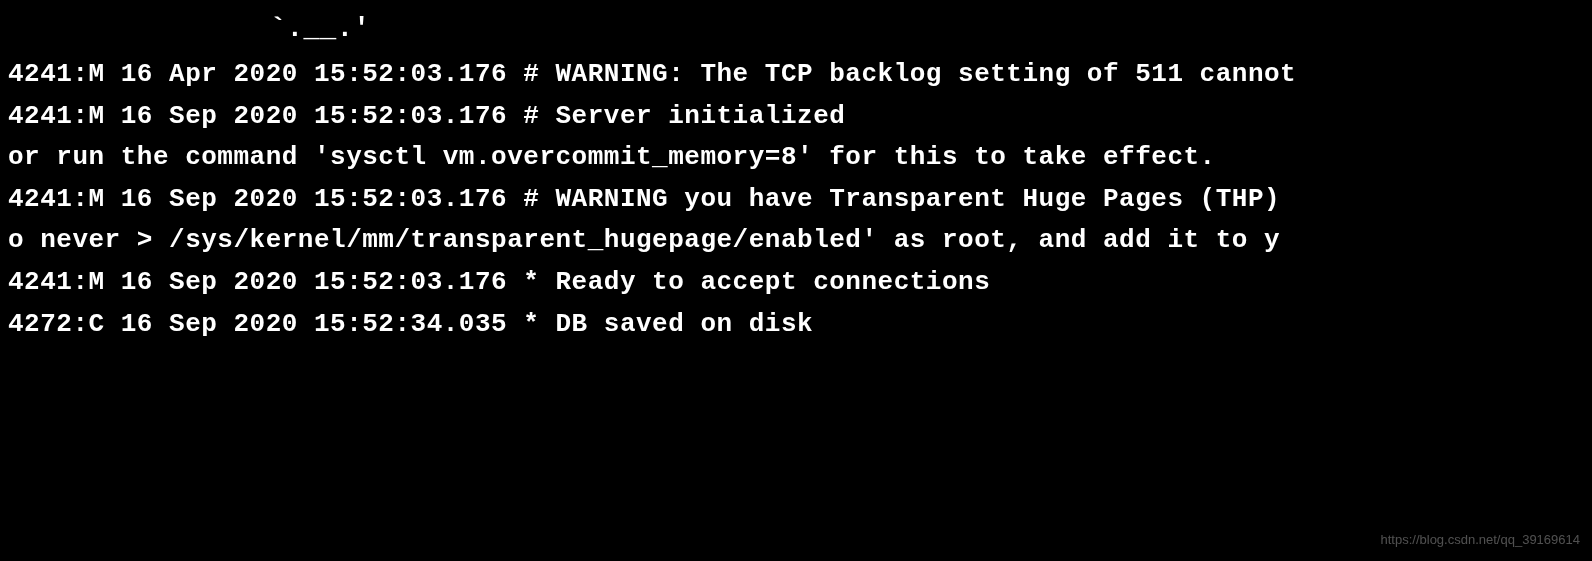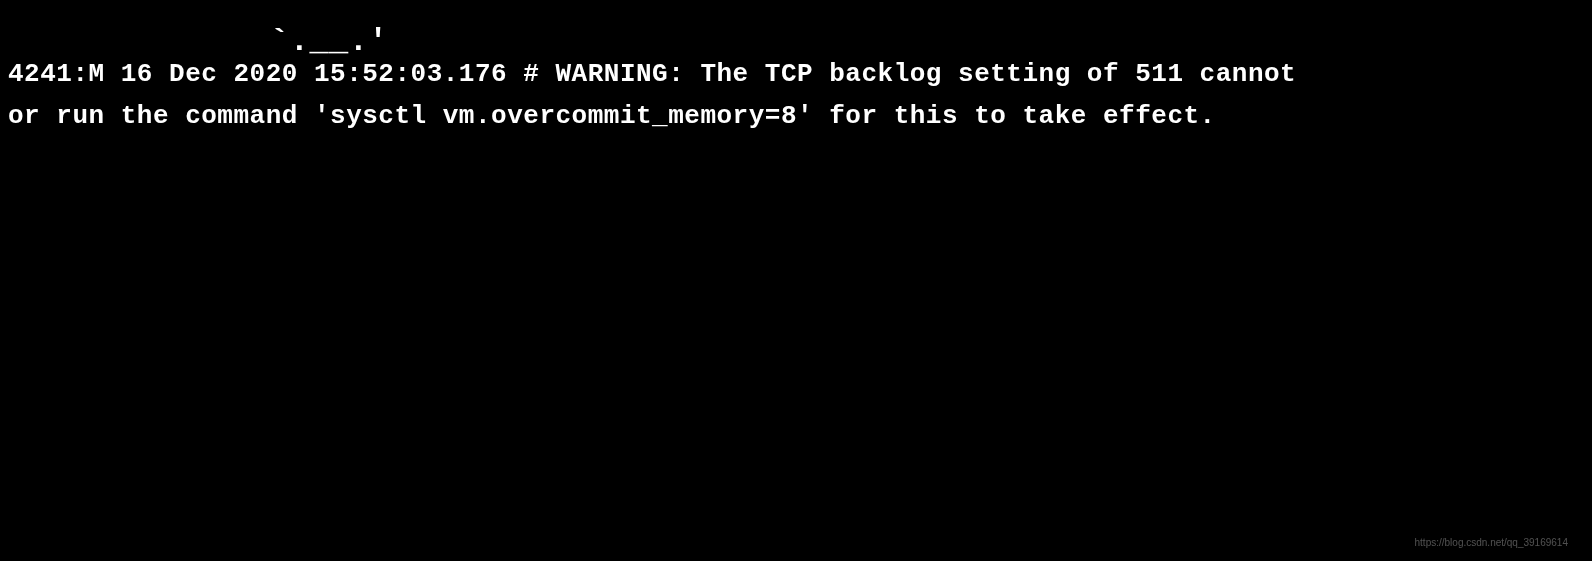--- a/index.html
+++ b/index.html
@@ -16,48 +16,53 @@
       line-height: 1.6;
       padding: 10px 8px;
       width: 1592px;
       height: 561px;
       overflow: hidden;
       white-space: nowrap;
       letter-spacing: 0.5px;
     }
     .top-frag {
       position: absolute;
-      top: 16px;
+      top: 8px;
       left: 270px;
       color: #ffffff;
-      font-size: 32px;
+      font-size: 27px;
       font-weight: bold;
       font-family: Liberation Mono, monospace;
     }
     .terminal {
       margin-top: 44px;
     }
     .line {
       white-space: pre;
     }
     .watermark {
       position: absolute;
-      right: 24px;
+      right: 12px;
       bottom: 10px;
-      font-size: 10px;
+      font-size: 13px;
       color: rgba(200,200,200,0.4);
       font-family: Arial, sans-serif;
       font-weight: normal;
       letter-spacing: 0;
       text-align: right;
     }
   </style>
 </head>
 <body>
 
 <div class="top-frag">`.__.'</div>
 
 <div class="terminal">
-  <div class="line">4241:M 16 Dec 2020 15:52:03.176 # WARNING: The TCP backlog setting of 511 cannot</div>
+  <div class="line">4241:M 16 Apr 2020 15:52:03.176 # WARNING: The TCP backlog setting of 511 cannot</div>
+  <div class="line">4241:M 16 Sep 2020 15:52:03.176 # Server initialized</div>
   <div class="line">or run the command 'sysctl vm.overcommit_memory=8' for this to take effect.</div>
+  <div class="line">4241:M 16 Sep 2020 15:52:03.176 # WARNING you have Transparent Huge Pages (THP)</div>
+  <div class="line">o never &gt; /sys/kernel/mm/transparent_hugepage/enabled' as root, and add it to y</div>
+  <div class="line">4241:M 16 Sep 2020 15:52:03.176 * Ready to accept connections</div>
+  <div class="line">4272:C 16 Sep 2020 15:52:34.035 * DB saved on disk</div>
 </div>
 
 <div class="watermark">https://blog.csdn.net/qq_39169614</div>
 
 </body></html>

